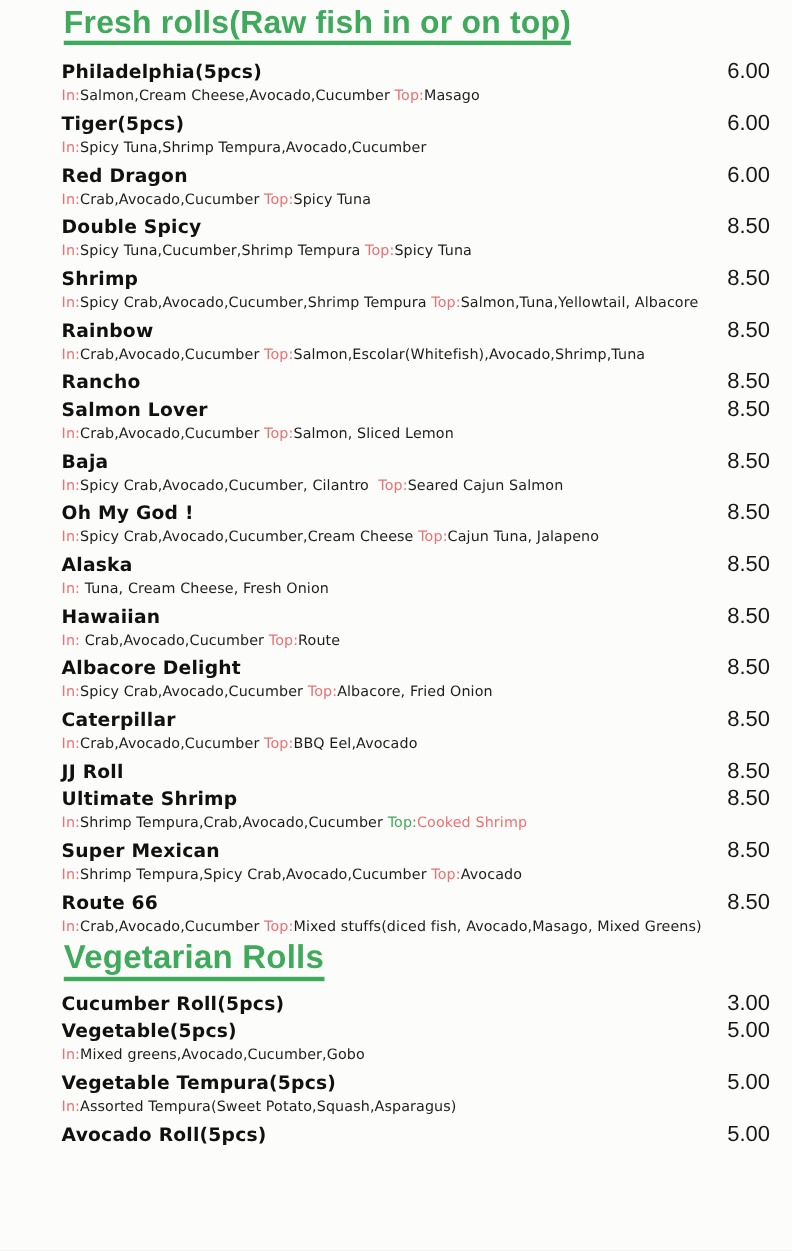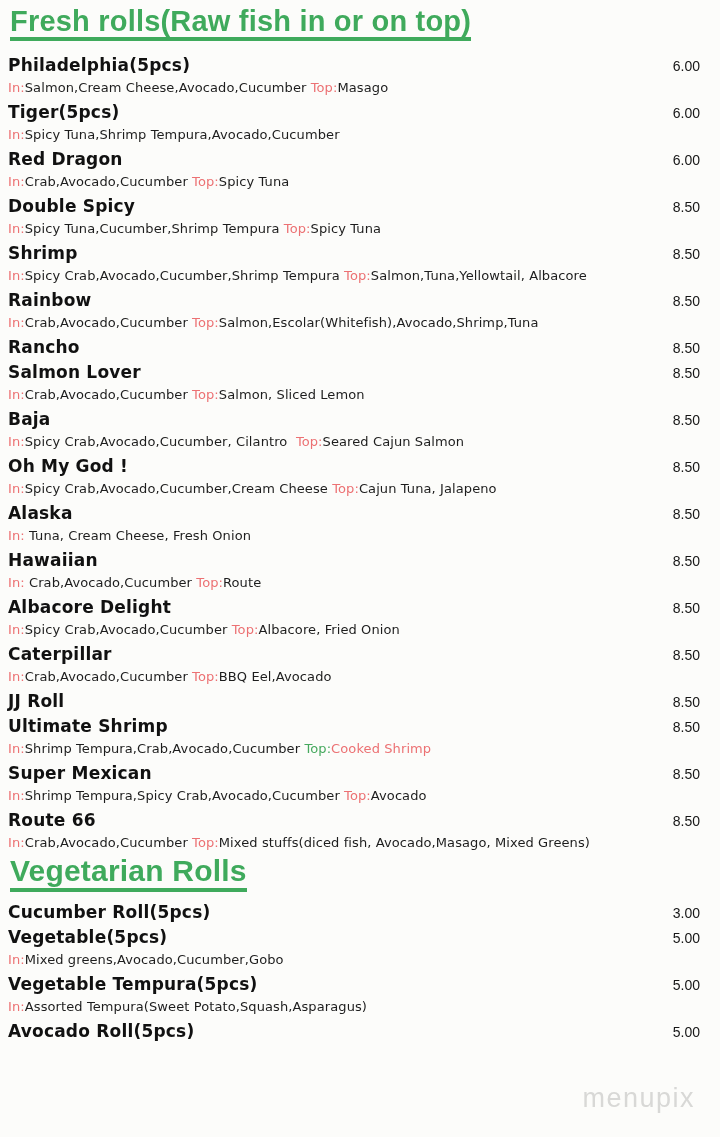--- a/index.html
+++ b/index.html
@@ -5,20 +5,21 @@
   * { margin:0; padding:0; box-sizing:border-box; }
   html,body { background:#e9e9e9; }
   .page {
     position:relative;
     width:720px; height:1137px;
     margin:0 auto;
     background:#fcfcfa;
     overflow:hidden;
     font-family:"DejaVu Sans", sans-serif;
     color:#1b1b1b;
+    padding-left:48px;
   }
   .menu-sections { padding:4px 20px 0 8px; }
   .menu-section { margin:0; }
   .section-title {
     display:inline-block;
     font-family:"Liberation Sans", sans-serif;
     font-size:29px;
     font-weight:bold;
     color:#3faa5c;
     border-bottom:4px solid #3faa5c;
@@ -37,21 +38,21 @@
     line-height:25px;
   }
   .item-name {
     font-size:17px;
     font-weight:bold;
     letter-spacing:0.2px;
     color:#111;
   }
   .item-price {
     font-family:"Liberation Sans", sans-serif;
-    font-size:14px;
+    font-size:20px;
     color:#161616;
   }
   .item-detail {
     height:22px;
     line-height:20px;
     font-size:13px;
     white-space:pre;
     letter-spacing:0.1px;
   }
   .seg-black { color:#1d1d1d; }
@@ -250,14 +251,13 @@
   <div class="menu-item">
     <div class="item-row">
       <span class="item-name">Avocado Roll(5pcs)</span>
       <span class="item-price">5.00</span>
     </div>
 
   </div>
 </div>
   </section>
 </div>
-  <div class="watermark">menupix</div>
 </div>
 
 </body></html>

